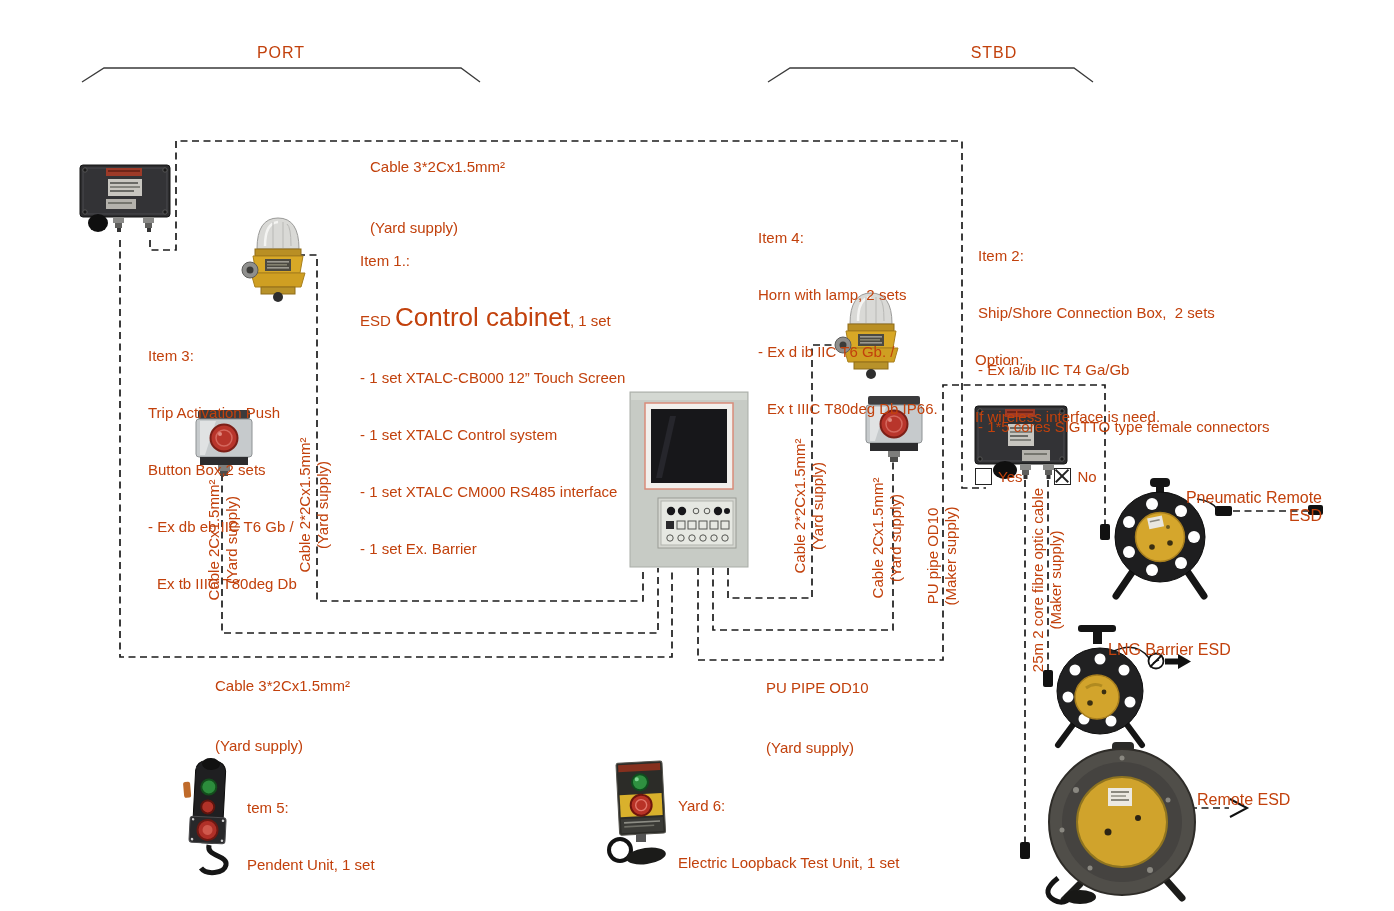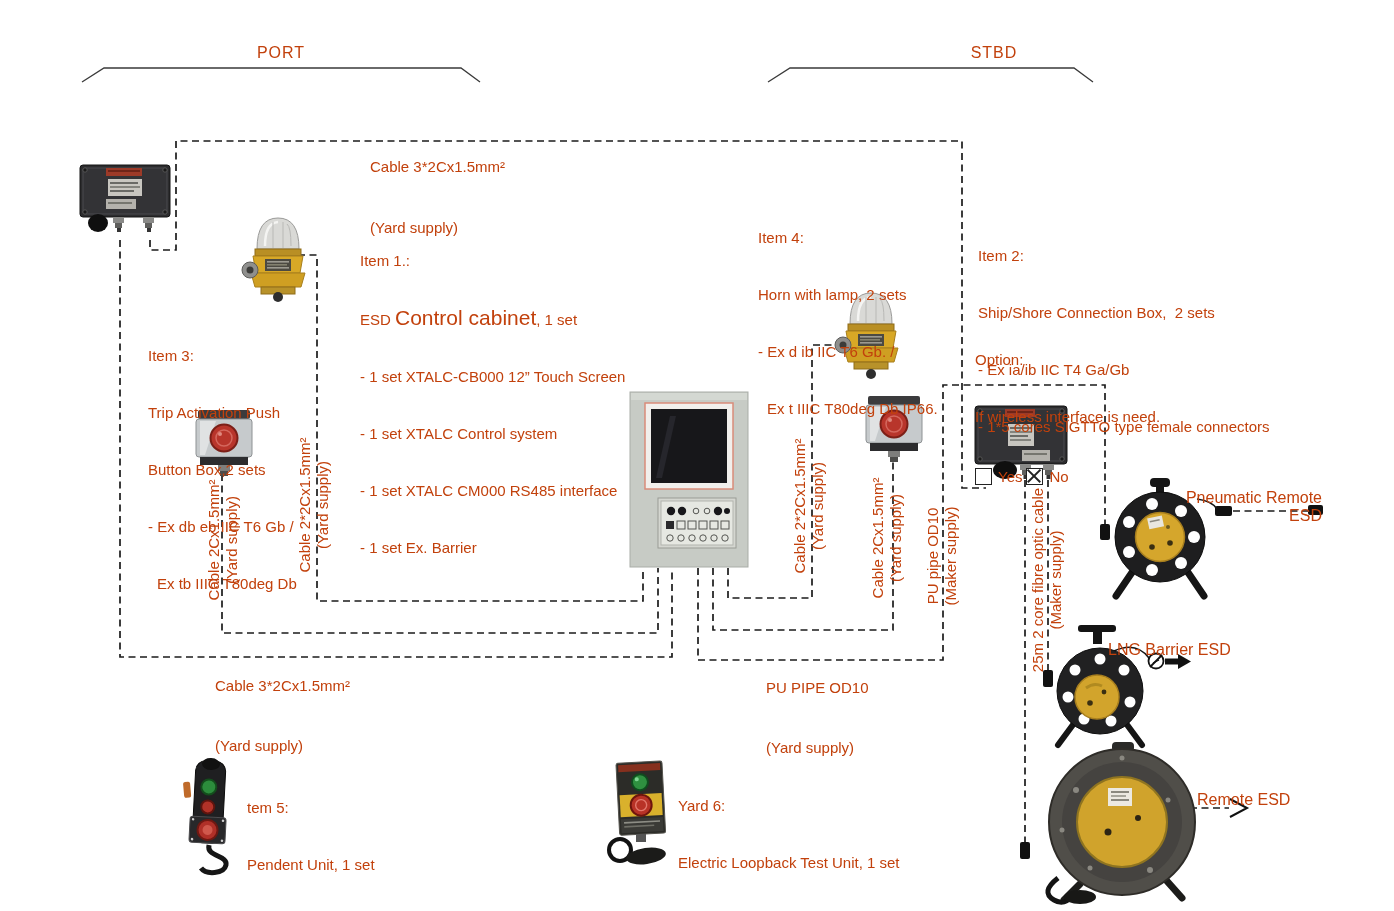--- a/index.html
+++ b/index.html
@@ -2,34 +2,34 @@
 <html><head>
 <meta charset="utf-8">
 <style>
   html,body{margin:0;padding:0;background:#fff;}
   #canvas{position:relative;width:1394px;height:911px;background:#fff;overflow:hidden;
           font-family:"Liberation Sans",sans-serif;color:#c2410c;}
   #lines{position:absolute;left:0;top:0;z-index:1;}
   .block{position:absolute;z-index:2;font-size:15px;line-height:19px;white-space:pre;}
   .block div{white-space:pre;}
   .bracket-label{position:absolute;z-index:2;font-size:16px;letter-spacing:1px;text-align:center;}
-  .big{font-size:21px;}
+  .big{font-size:26px;}
   .ind{margin-left:9px;}
   .rot{position:absolute;z-index:2;font-size:15px;line-height:17.5px;text-align:center;
        white-space:nowrap;transform:translate(-50%,-50%) rotate(-90deg);}
   .rlabel{position:absolute;z-index:2;font-size:16px;line-height:18px;margin-top:20px;}
   .right{text-align:right;}
   .optrow{display:flex;align-items:center;margin-top:3px;}
   .cbx{position:relative;width:17px;height:17px;border:1.7px solid #222;display:inline-block;
        box-sizing:border-box;background:#fff;margin-right:6px;flex:0 0 auto;}
   .cbx.checked::before,.cbx.checked::after{content:"";position:absolute;left:-2px;top:6px;
        width:18px;height:1.7px;background:#222;}
   .cbx.checked::before{transform:rotate(45deg);}
   .cbx.checked::after{transform:rotate(-45deg);}
-  .cblabel{margin-right:4px;}
+  .cblabel{margin-right:32px;}
 </style>
 </head>
 <body>
 
 <div id="canvas">
 
   <svg id="lines" width="1394" height="911" viewBox="0 0 1394 911">
 
     <path d="M82,82 L104,68 H461 L480,82" fill="none" stroke="#3a3a3a" stroke-width="1.3"></path>
     <path d="M768,82 L790,68 H1074 L1093,82" fill="none" stroke="#3a3a3a" stroke-width="1.3"></path>

